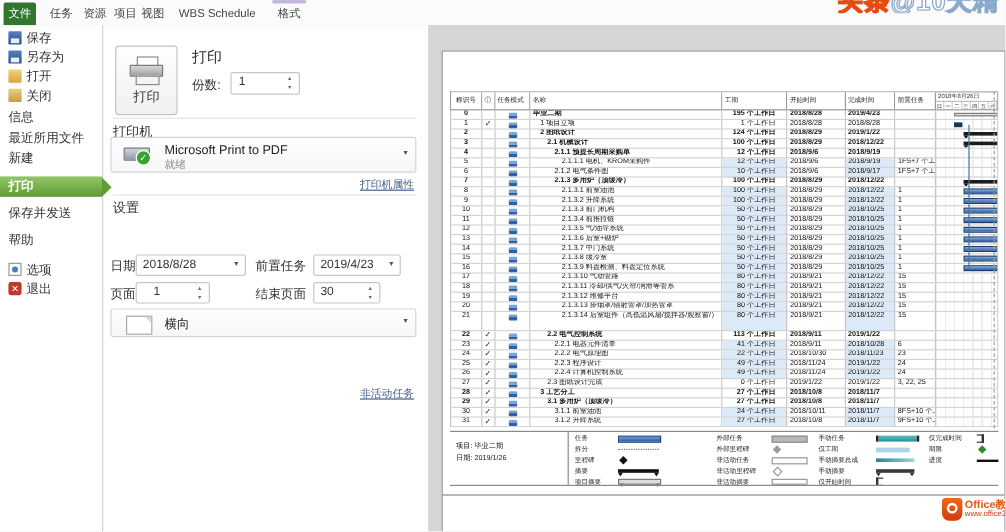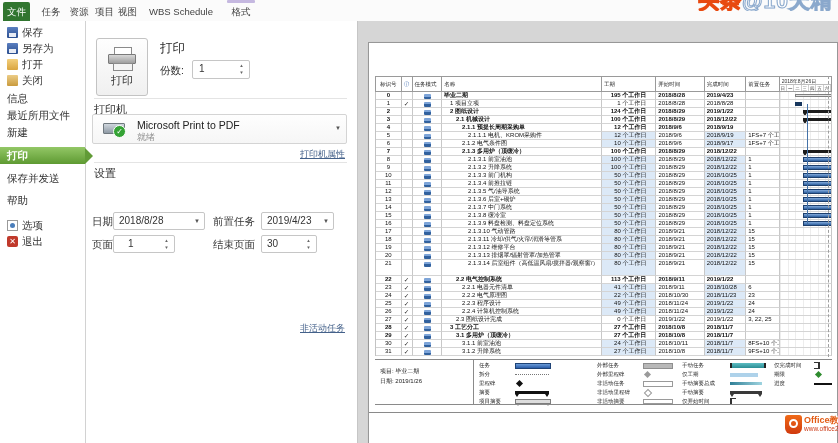--- a/index.html
+++ b/index.html
@@ -216,20 +216,25 @@
     <div class="flabel" style="left:6px;top:217px">页面:</div>
     <div class="fbox" style="left:27px;top:214px;width:62px">
       <span class="val" style="left:14px">1</span>
       <span class="spin"><span>▲</span><br><span>▼</span></span>
     </div>
     <div class="flabel" style="left:127px;top:217px">结束页面</div>
     <div class="fbox" style="left:175px;top:214px;width:56px">
       <span class="val">30</span>
       <span class="spin"><span>▲</span><br><span>▼</span></span>
     </div>
+    <div class="combo" style="top:236px;height:24px">
+      <div class="landicon"></div>
+      <div class="t1" style="top:5px">横向</div>
+      <div class="arrow">▼</div>
+    </div>
     <div class="link" style="top:301px;right:12px">非活动任务</div>
   </div>
 
   <div class="preview">
     <div class="paper">
       <div class="ttable" id="ttable">
           <div class="thead">
             <div class="hc" style="width: 26px; text-align: center; padding-left: 0px;">标识号</div>
             <div class="hc" style="width: 11px; color: rgb(42, 92, 168); text-align: center; padding-left: 0px;">ⓘ</div>
             <div class="hc" style="width: 30px;">任务模式</div>

